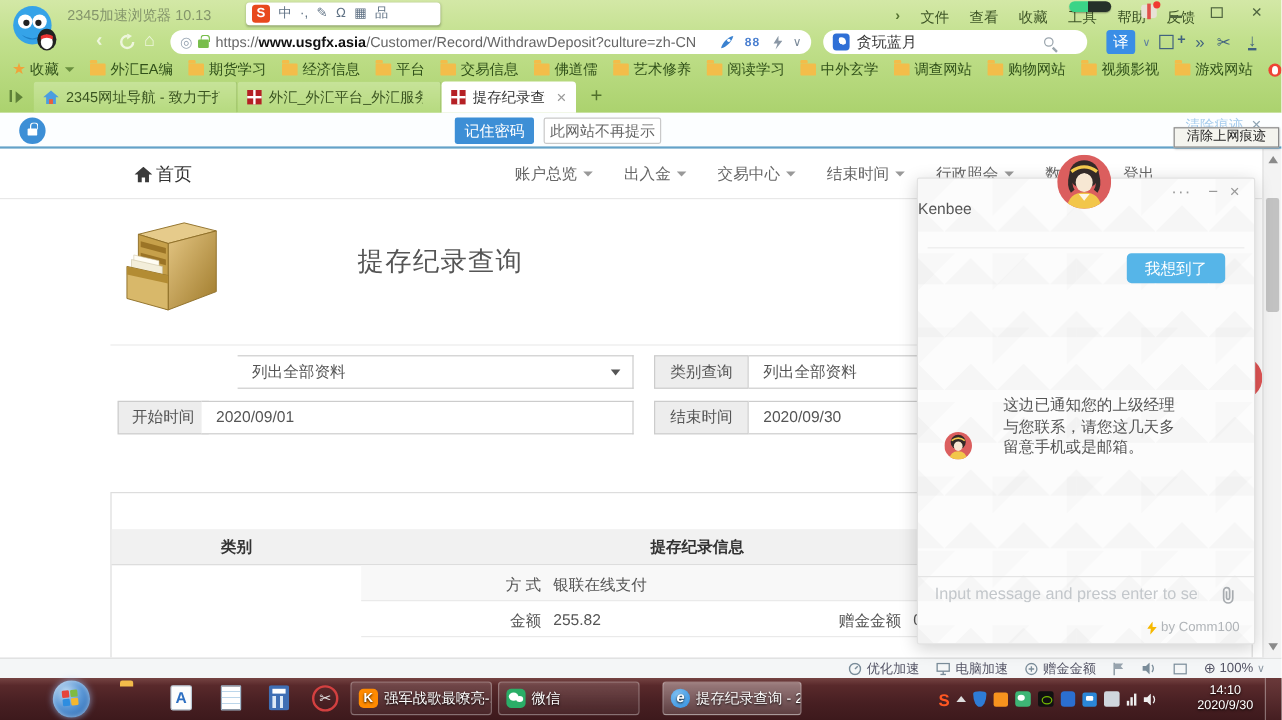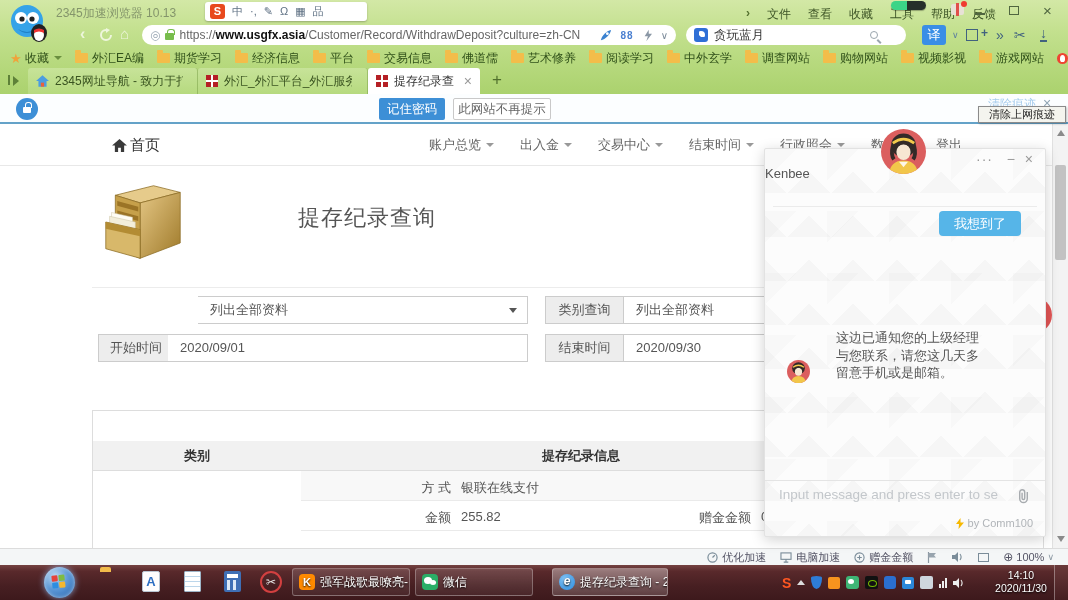--- a/index.html
+++ b/index.html
@@ -617,16 +617,16 @@
         <i style="height:7px;"></i>
         <i style="height:10px;"></i>
       </span>
     <svg width="12" height="10" viewBox="0 0 12 10">
       <polygon points="0,3 3,3 6,0 6,10 3,7 0,7" fill="#eee"></polygon>
         <path d="M8 2 Q10.2 5 8 8" stroke="#eee" fill="none" stroke-width="1.1"></path>
     </svg>
   </div>
   <div class="clock">
     <div>14:10</div>
-    <div>2020/11/30</div>
+    <div>2020/9/30</div>
   </div>
   <span class="showdesk"></span>
 </div>
 
 </body></html>

